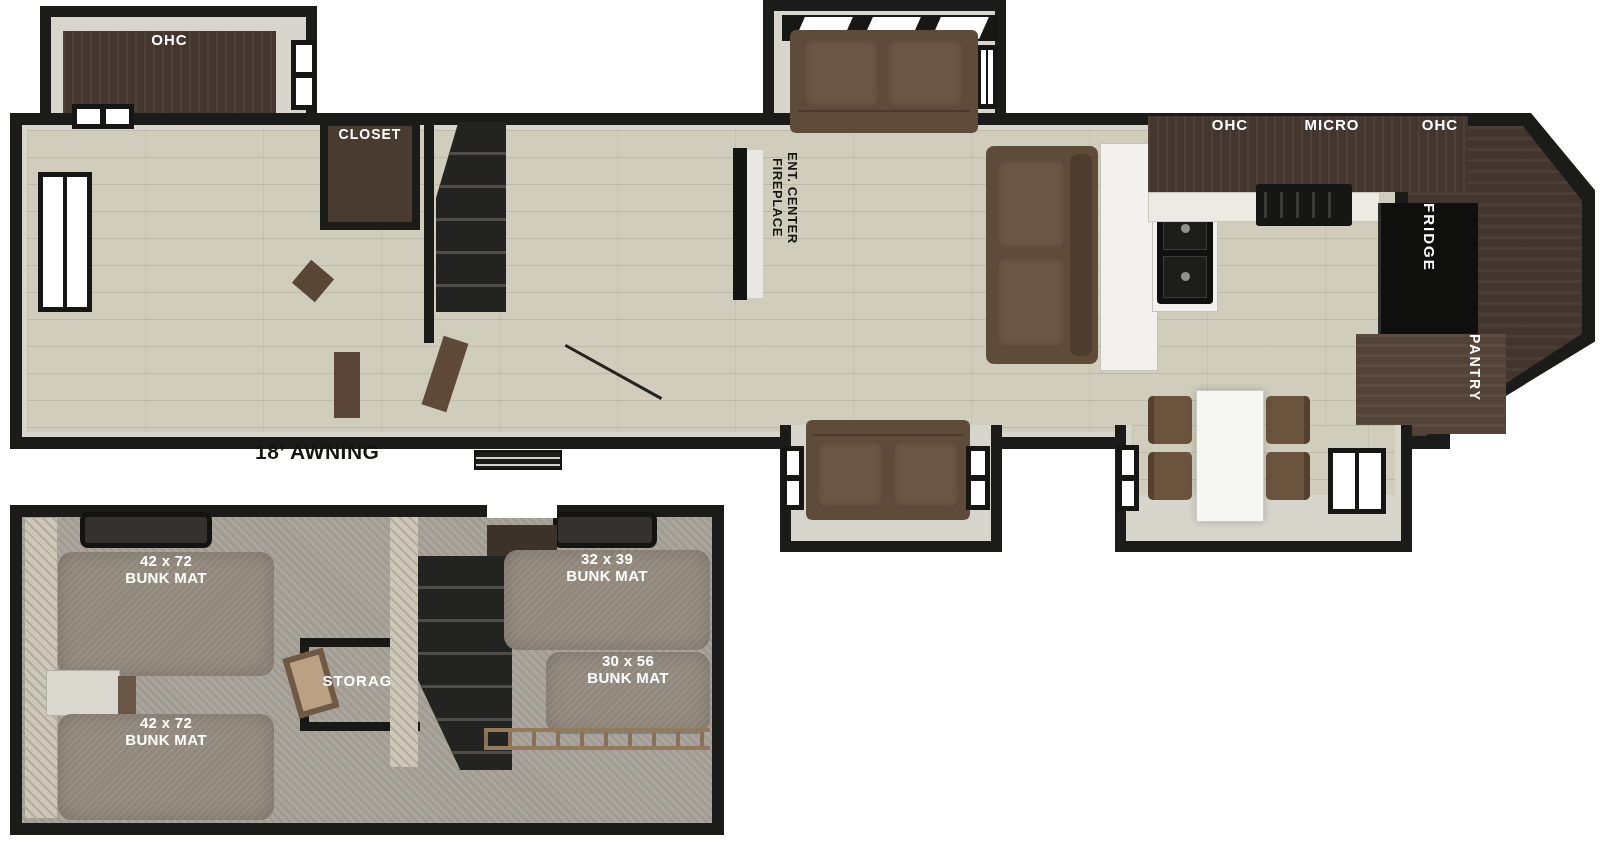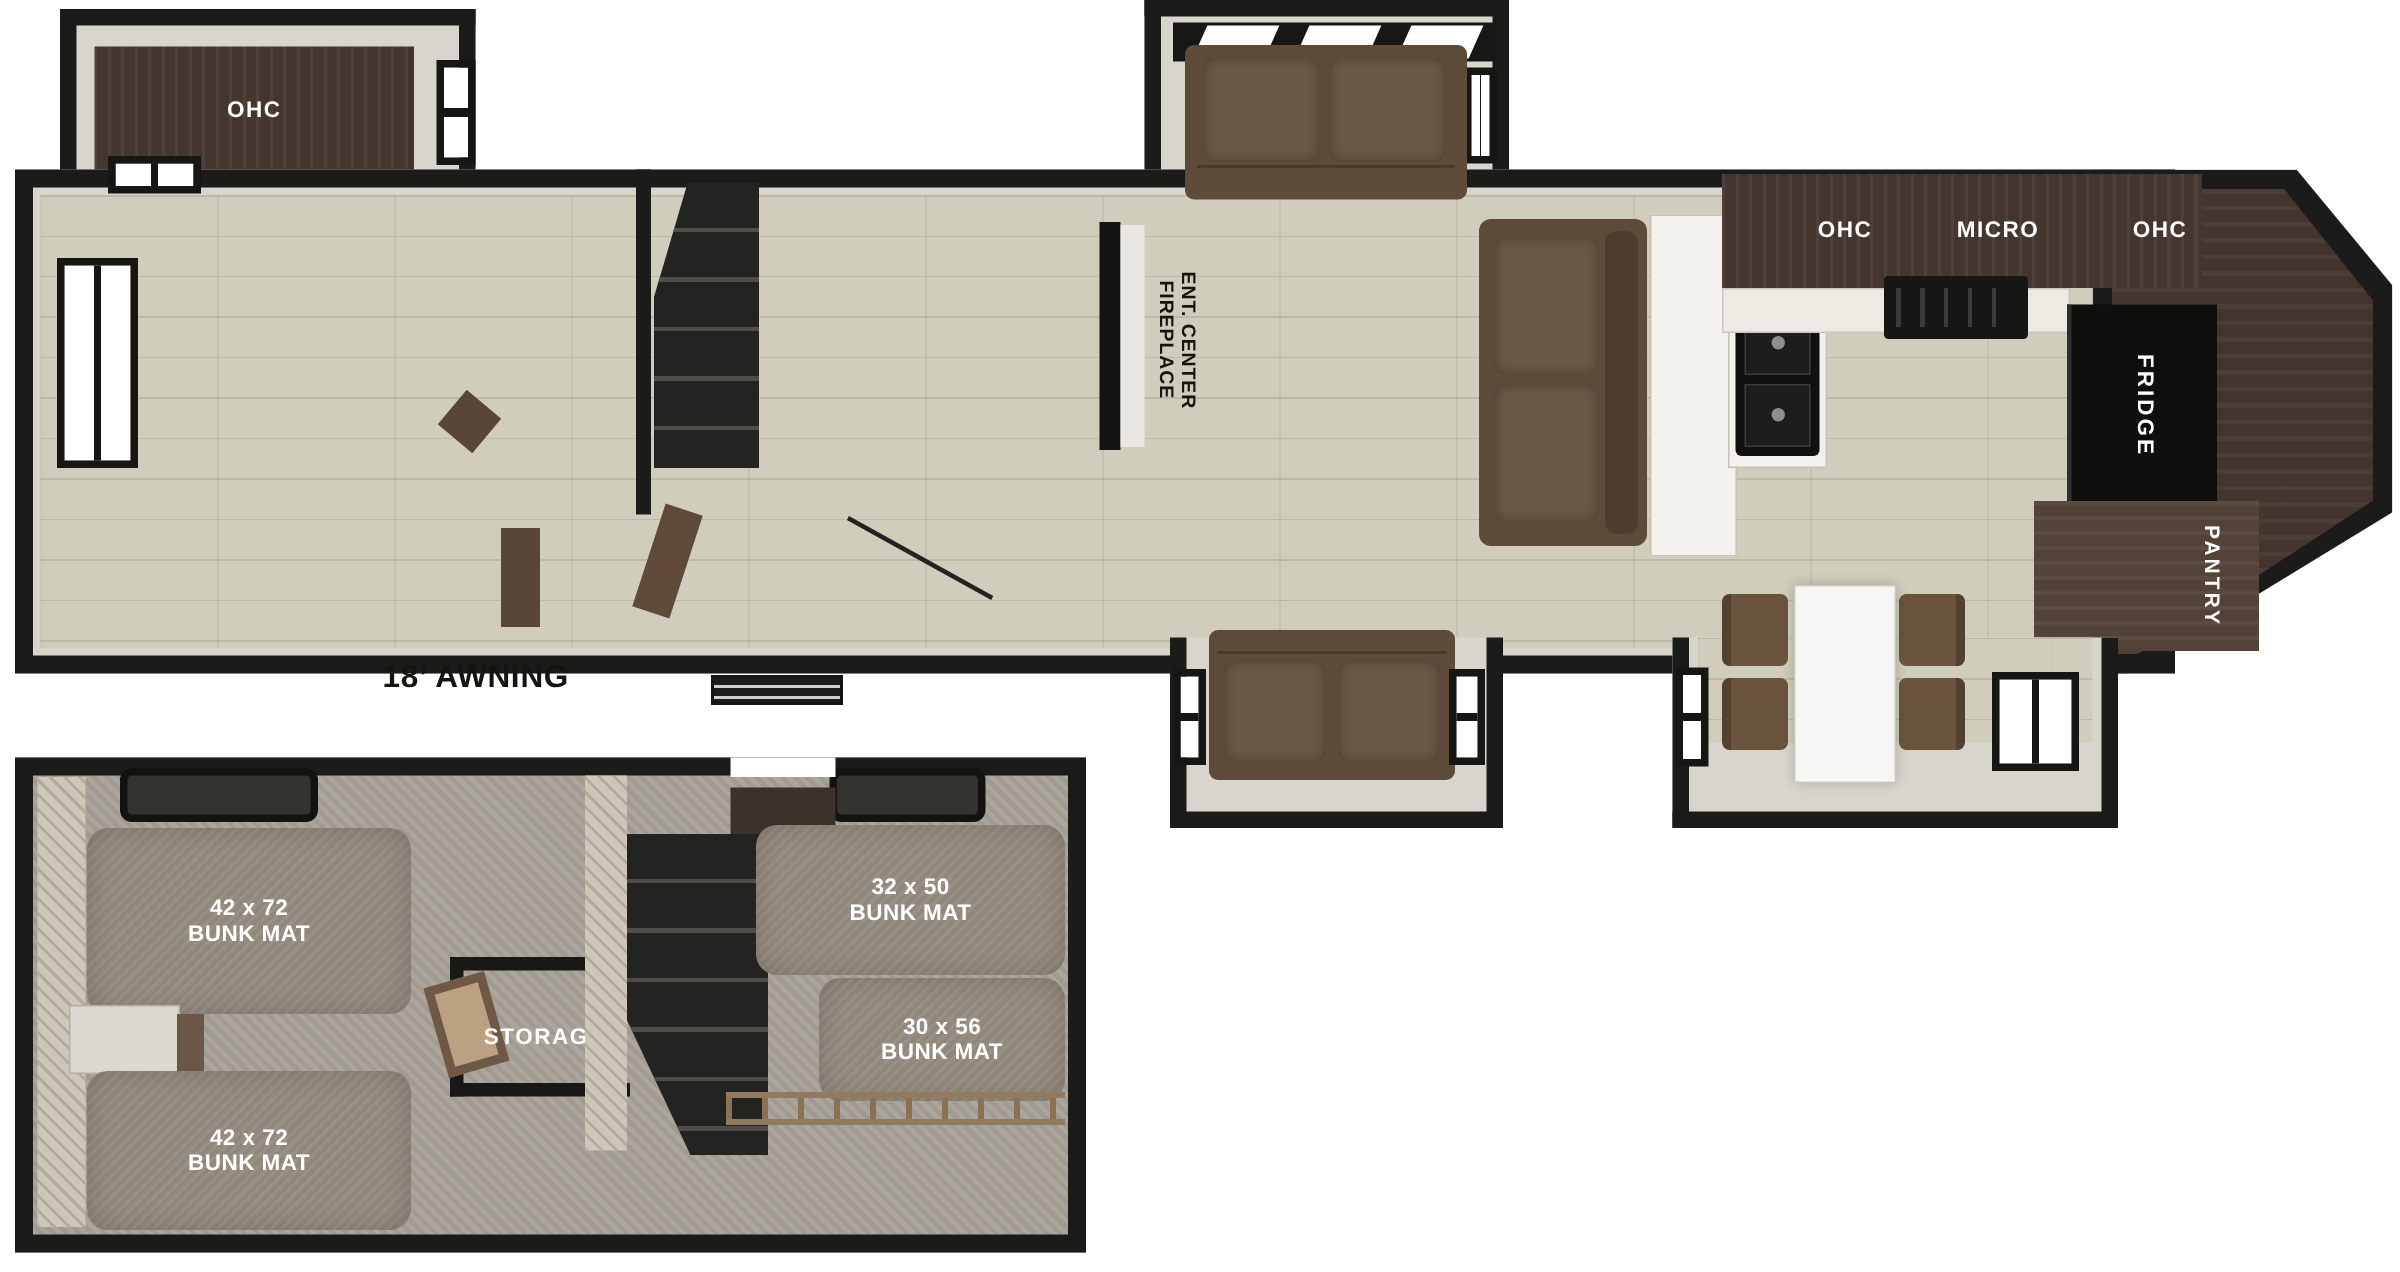--- a/index.html
+++ b/index.html
@@ -11,21 +11,21 @@
         background-image:repeating-linear-gradient(to bottom, rgba(70,60,40,.14) 0 1px, transparent 1px 27px),
                          repeating-linear-gradient(to right, rgba(70,60,40,.08) 0 1px, transparent 1px 118px);}
   .carpet{background-color:#a7a198;
         background-image:repeating-linear-gradient(45deg, rgba(255,255,255,.05) 0 3px, rgba(0,0,0,.04) 3px 6px);}
   .hatch{background-color:#cdc7b9;
         background-image:repeating-linear-gradient(45deg, rgba(90,78,58,.22) 0 2px, transparent 2px 7px);}
   .mat{background:#968c81;border-radius:14px;box-shadow:inset 0 0 20px rgba(0,0,0,.18);
         background-image:repeating-linear-gradient(135deg, rgba(255,255,255,.04) 0 2px, rgba(0,0,0,.03) 2px 5px);}
   .lbl{font-weight:bold;color:#15150f;text-align:center;white-space:pre-line;line-height:1.15;letter-spacing:.3px;}
   .wlbl{color:#ffffff;}
-  .cent{display:flex;align-items:center;justify-content:center;}
+  .cent{display:flex;align-items:flex-start;justify-content:center;}
   .vtext{writing-mode:vertical-rl;}
   .win2v{background:linear-gradient(90deg,#fff 0 45%,#161614 45% 55%,#fff 55%);border:5px solid #161614;}
   .win2h{background:linear-gradient(180deg,#fff 0 45%,#161614 45% 55%,#fff 55%);border:5px solid #161614;}
   .cab{background:#473931;background-image:repeating-linear-gradient(to right, rgba(255,255,255,.04) 0 2px, rgba(0,0,0,.05) 2px 9px);}
   .sofa{background:#5e4b3a;border-radius:8px;}
   .pillow{background:#6a5644;border-radius:8px;box-shadow:inset 0 0 8px rgba(0,0,0,.3);}
   .stairs{background-color:#232321;background-image:repeating-linear-gradient(to bottom, transparent 0 30px, #504d48 30px 33px);}
 </style>
 </head>
 <body>
@@ -53,20 +53,23 @@
 
   <div class="abs" style="left:1395px;top:113px;width:200px;height:336px;background:#1b1b19;clip-path:polygon(0 0,68% 0,100% 23%,100% 68%,12% 100%,0 100%);"></div>
   <div class="abs" style="left:1408px;top:126px;width:174px;height:310px;background:#463830;background-image:repeating-linear-gradient(to bottom, rgba(255,255,255,.03) 0 3px, rgba(0,0,0,.05) 3px 11px);clip-path:polygon(0 0,66% 0,100% 24%,100% 67%,10% 100%,0 100%);"></div>
 
   <div class="abs" style="left:298px;top:266px;width:30px;height:30px;background:#5a4636;transform:rotate(40deg);"></div>
 
   <div class="abs win2h" style="left:38px;top:172px;width:54px;height:140px;background:linear-gradient(90deg,#fff 0 45%,#161614 45% 55%,#fff 55%);"></div>
   <div class="abs win2v" style="left:72px;top:104px;width:62px;height:25px;"></div>
   <div class="abs win2h" style="left:291px;top:40px;width:26px;height:70px;background:linear-gradient(180deg,#fff 0 45%,#161614 45% 55%,#fff 55%);"></div>
 
+  <div class="abs cent" style="left:320px;top:118px;width:100px;height:112px;border:8px solid #1b1b19;background:#4a3b31;">
+    <span class="lbl wlbl" style="font-size:14px;letter-spacing:1px;">CLOSET</span>
+  </div>
 
 
   <div class="abs" style="left:334px;top:352px;width:26px;height:66px;background:#5a4636;"></div>
 
   <div class="abs" style="left:424px;top:113px;width:10px;height:230px;background:#1b1b19;"></div>
   <div class="abs stairs" style="left:436px;top:122px;width:70px;height:190px;clip-path:polygon(32% 0,100% 0,100% 100%,0 100%,0 40%);"></div>
   <div class="abs" style="left:432px;top:338px;width:26px;height:72px;background:#5f4a3a;transform:rotate(18deg);"></div>
 
 
   <div class="abs" style="left:733px;top:148px;width:14px;height:152px;background:#141412;"></div>
@@ -174,21 +177,21 @@
   <div class="abs cent" style="left:308px;top:672px;width:110px;height:40px;">
     <span class="lbl wlbl" style="font-size:15px;letter-spacing:1px;">STORAGE</span>
   </div>
 
   <div class="abs hatch" style="left:390px;top:517px;width:28px;height:250px;"></div>
   <div class="abs" style="left:487px;top:525px;width:70px;height:34px;background:#3c322a;"></div>
   <div class="abs" style="left:487px;top:505px;width:70px;height:13px;background:#ffffff;"></div>
   <div class="abs stairs" style="left:418px;top:556px;width:94px;height:214px;clip-path:polygon(0 0,100% 0,100% 100%,45% 100%,0 58%);"></div>
 
   <div class="abs mat cent" style="left:504px;top:550px;width:206px;height:100px;">
-    <span class="lbl wlbl" style="font-size:15px;">32 x 50
+    <span class="lbl wlbl" style="font-size:15px;">32 x 39
 BUNK MAT</span>
   </div>
   <div class="abs mat cent" style="left:546px;top:652px;width:164px;height:82px;">
     <span class="lbl wlbl" style="font-size:15px;">30 x 56
 BUNK MAT</span>
   </div>
   <div class="abs" style="left:484px;top:728px;width:226px;height:22px;border-top:4px solid #927a5e;border-bottom:4px solid #927a5e;background:repeating-linear-gradient(90deg,#8a7156 0 4px,transparent 4px 24px);"></div>
 
 </div>
 

